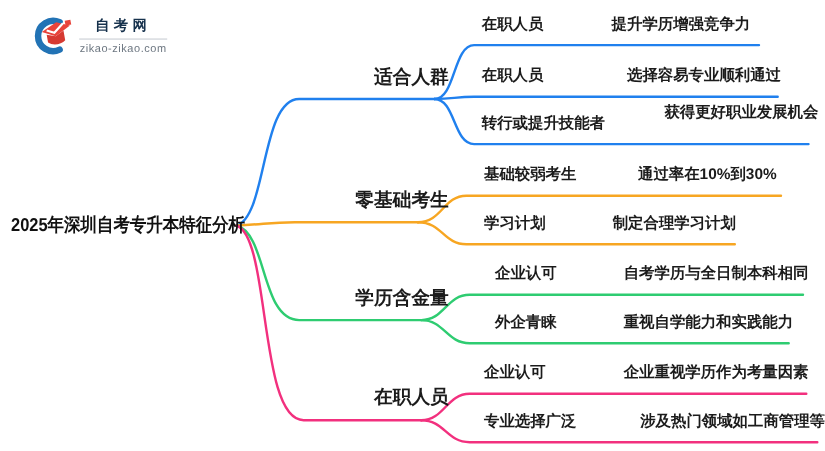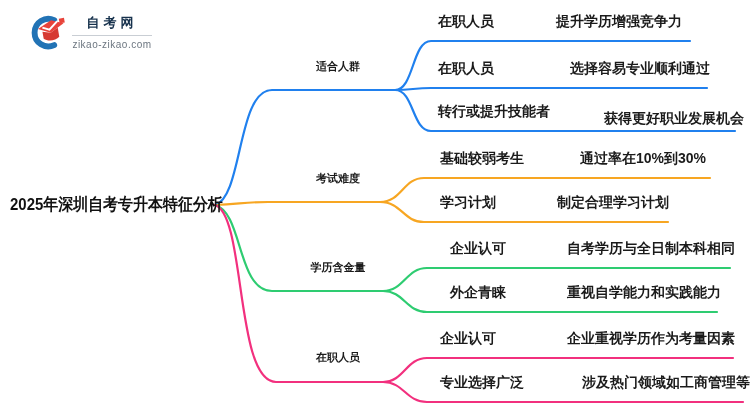--- a/index.html
+++ b/index.html
@@ -4,21 +4,21 @@
 <style>
   html,body{margin:0;padding:0;background:#fff;}
   .stage{
     position:relative;width:750px;height:410px;background:#ffffff;
     font-family:"Liberation Sans","DejaVu Sans",sans-serif;
     overflow:hidden;color:#1b1b1b;
   }
   svg.lines{position:absolute;left:0;top:0;}
   .node{position:absolute;white-space:nowrap;line-height:1.2;}
   .root-label{font-size:17px;font-weight:800;transform:scaleX(.88);transform-origin:0 50%;color:#111;}
-  .branch-label{font-size:11px;font-weight:700;width:140px;text-align:center;}
+  .branch-label{font-size:17px;font-weight:700;width:140px;text-align:right;}
   .child{font-size:14px;font-weight:600;}
   .logo{position:absolute;left:28px;top:12px;display:flex;align-items:flex-start;}
   .logo-text{margin-left:6px;}
   .logo-name{font-size:13px;font-weight:800;color:#17324d;letter-spacing:4px;text-align:center;padding:2px 0 3px 0;}
   .logo-sep{border-top:1px solid #c9ced4;width:80px;}
   .logo-domain{font-size:10px;color:#6c7680;letter-spacing:.5px;padding-top:3px;text-align:center;}
 </style>
 </head>
 <body>
 
@@ -65,30 +65,30 @@
     <div class="logo-text">
       <div class="logo-name">自考网</div>
       <div class="logo-sep"></div>
       <div class="logo-domain">zikao-zikao.com</div>
     </div>
   </div>
 
   <div class="node root-label" style="left:10px;top:195px;">2025年深圳自考专升本特征分析</div>
 
   <div class="node branch-label" style="left:268px;top:60px;">适合人群</div>
-  <div class="node branch-label" style="left:268px;top:172px;">考试难度</div>
+  <div class="node branch-label" style="left:268px;top:172px;">零基础考生</div>
   <div class="node branch-label" style="left:268px;top:261px;">学历含金量</div>
   <div class="node branch-label" style="left:268px;top:351px;">在职人员</div>
 
   <div class="node child" style="left:438px;top:13px;">在职人员</div>
   <div class="node child" style="left:556px;top:13px;">提升学历增强竞争力</div>
   <div class="node child" style="left:438px;top:60px;">在职人员</div>
   <div class="node child" style="left:570px;top:60px;">选择容易专业顺利通过</div>
   <div class="node child" style="left:438px;top:103px;">转行或提升技能者</div>
-  <div class="node child" style="left:604px;top:110px;">获得更好职业发展机会</div>
+  <div class="node child" style="left:604px;top:93px;">获得更好职业发展机会</div>
 
   <div class="node child" style="left:440px;top:150px;">基础较弱考生</div>
   <div class="node child" style="left:580px;top:150px;">通过率在10%到30%</div>
   <div class="node child" style="left:440px;top:194px;">学习计划</div>
   <div class="node child" style="left:557px;top:194px;">制定合理学习计划</div>
 
   <div class="node child" style="left:450px;top:240px;">企业认可</div>
   <div class="node child" style="left:567px;top:240px;">自考学历与全日制本科相同</div>
   <div class="node child" style="left:450px;top:284px;">外企青睐</div>
   <div class="node child" style="left:567px;top:284px;">重视自学能力和实践能力</div>

